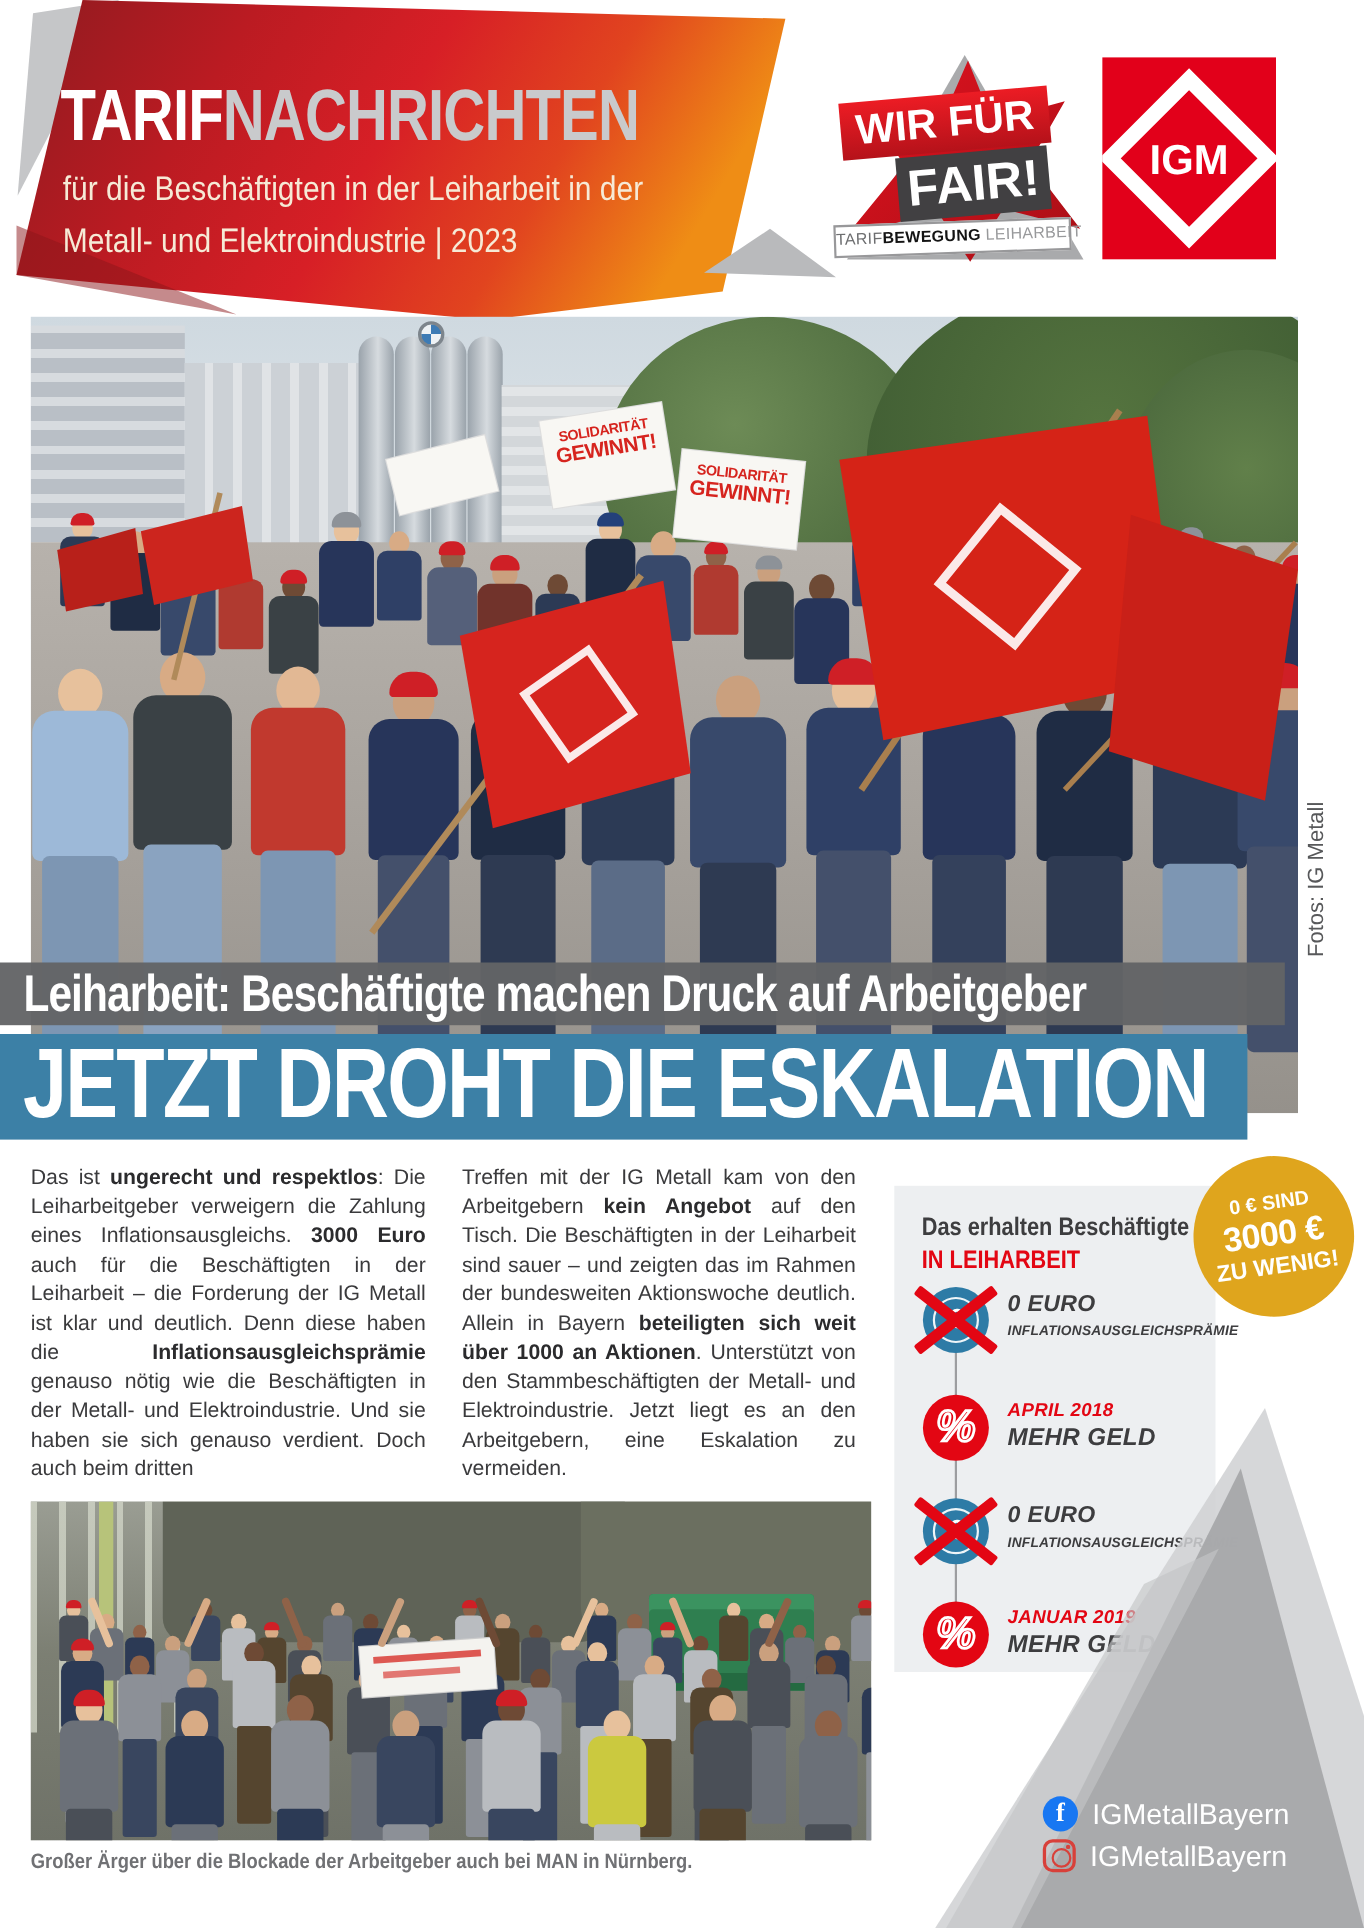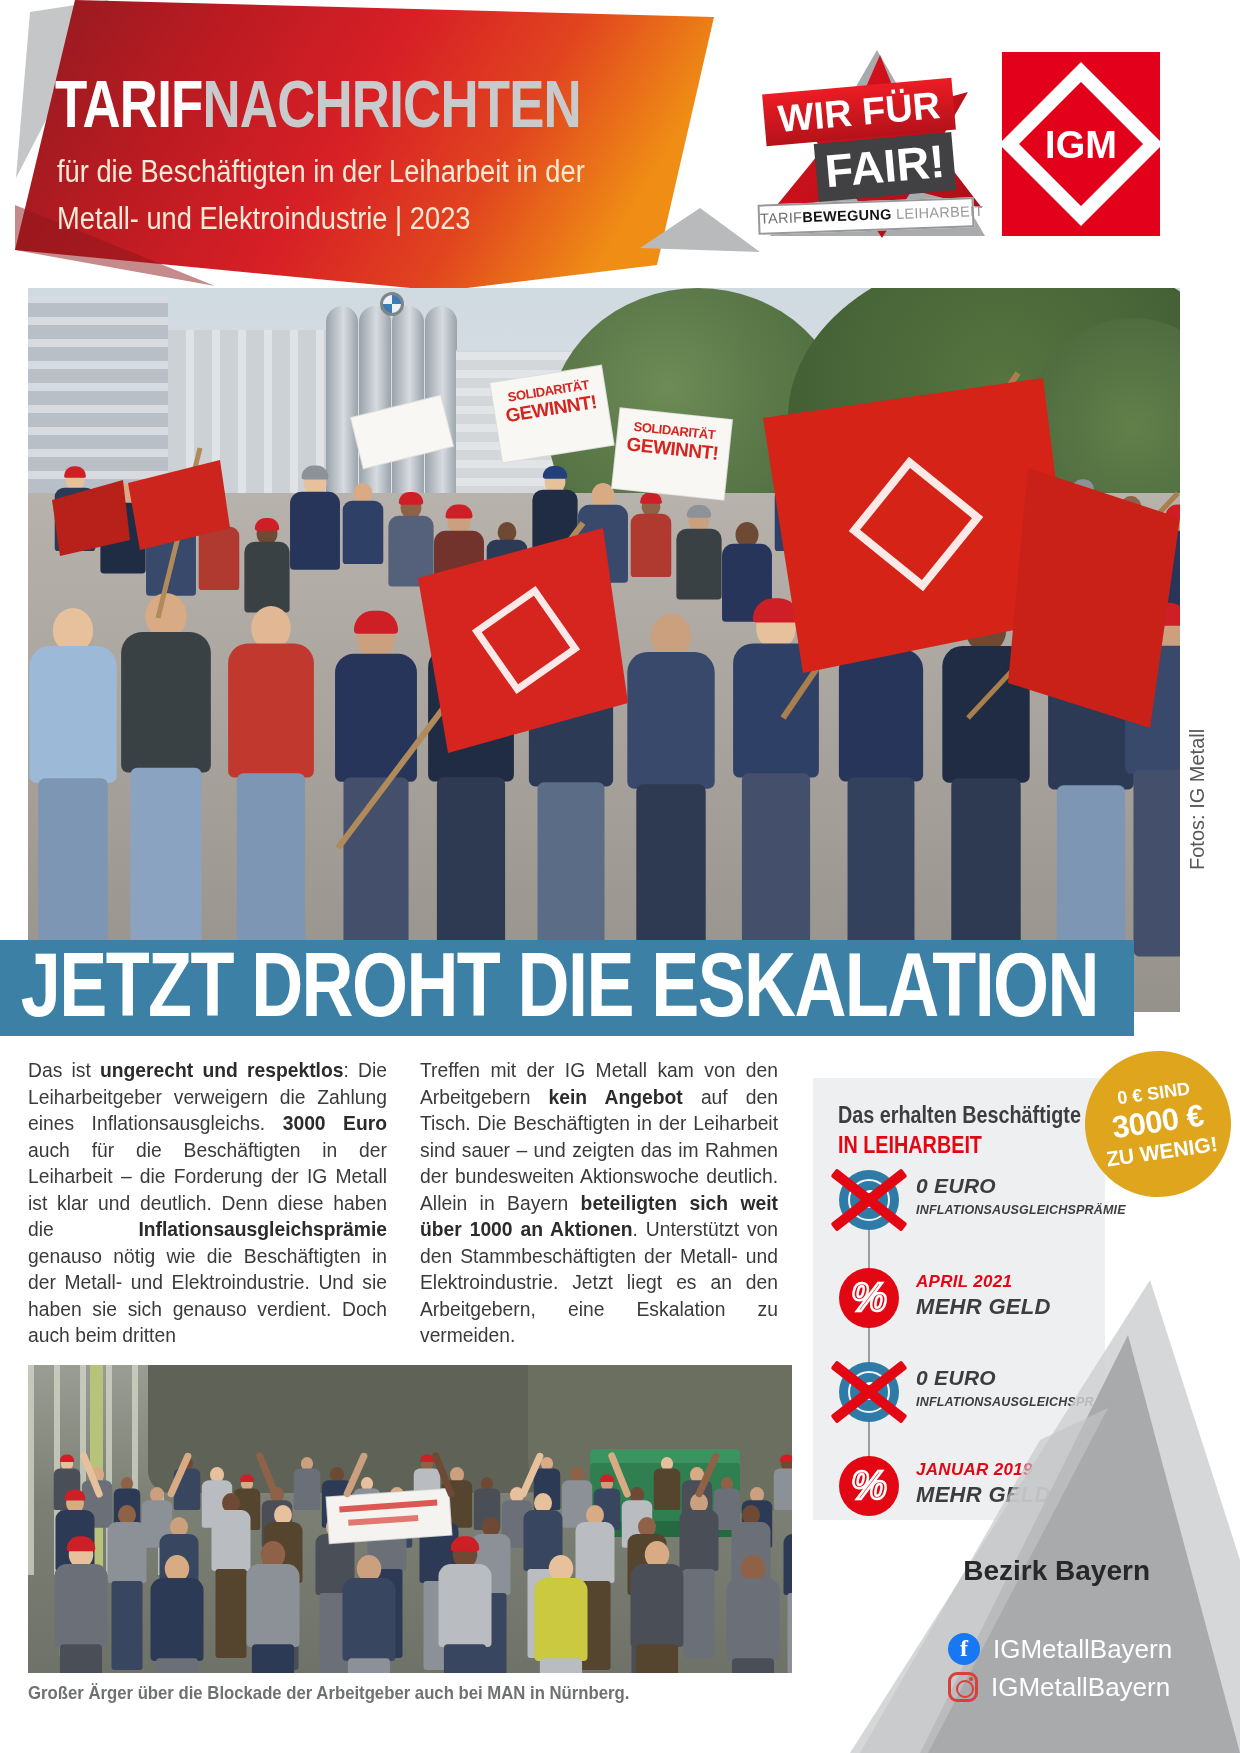--- a/index.html
+++ b/index.html
@@ -406,20 +406,21 @@
       <span class="s1">SOLIDARITÄT</span>
       <span class="s2">GEWINNT!</span>
     </div>
     <div class="sign sign2">
       <span class="s1">SOLIDARITÄT</span>
       <span class="s2">GEWINNT!</span>
     </div>
   </div>
   <div class="credit">Fotos: IG Metall</div>
 
+  <div class="kicker"><span>Leiharbeit: Beschäftigte machen Druck auf Arbeitgeber</span></div>
   <div class="mainhead"><span>JETZT DROHT DIE ESKALATION</span></div>
 
   <p class="col col1"><span>Das ist </span><b>ungerecht und respektlos</b><span>: Die Leiharbeitgeber verweigern die Zahlung eines Inflationsausgleichs. </span><b>3000 Euro</b><span> auch für die Beschäftigten in der Leiharbeit – die Forderung der IG Metall ist klar und deutlich. Denn diese haben die </span><b>Inflationsausgleichsprämie</b><span> genauso nötig wie die Beschäftigten in der Metall- und Elektroindustrie. Und sie haben sie sich genauso verdient. Doch auch beim dritten</span></p>
   <p class="col col2"><span>Treffen mit der IG Metall kam von den Arbeitgebern </span><b>kein Angebot</b><span> auf den Tisch. Die Beschäftigten in der Leiharbeit sind sauer – und zeigten das im Rahmen der bundesweiten Aktionswoche deutlich. Allein in Bayern </span><b>beteiligten sich weit über 1000 an Aktionen</b><span>. Unterstützt von den Stammbeschäftigten der Metall- und Elektroindustrie. Jetzt liegt es an den Arbeitgebern, eine Eskalation zu vermeiden.</span></p>
 
   <aside class="sb">
     <h3 class="sb-h1">Das erhalten Beschäftigte</h3>
     <h3 class="sb-h2">IN LEIHARBEIT</h3>
     <div class="sb-line"></div>
 
@@ -429,21 +430,21 @@
           <span class="ic-x"></span>
         </span>
       <span class="it-tx">
           <span class="l1">0 EURO</span>
           <span class="l2">INFLATIONSAUSGLEICHSPRÄMIE</span>
         </span>
     </div>
     <div class="it it-more" style="top:188px">
       <span class="it-ic ic-pc">%</span>
       <span class="it-tx">
-          <span class="l1">APRIL 2021</span>
+          <span class="l1">APRIL 2018</span>
           <span class="l2">MEHR GELD</span>
         </span>
     </div>
     <div class="it it-zero" style="top:282px">
       <span class="it-ic ic-eu">
           <span class="coin">€</span>
           <span class="ic-x"></span>
         </span>
       <span class="it-tx">
           <span class="l1">0 EURO</span>
@@ -708,21 +709,20 @@
       </div>
   </div>
   <p class="cap2">Großer Ärger über die Blockade der Arbeitgeber auch bei MAN in Nürnberg.</p>
 
   <svg class="fx" width="540" height="483">
     <polygon points="450,10 540,290 540,483 150,483" fill="#cfd0d2" opacity=".85"></polygon>
     <polygon points="428,65 220,483 540,483" fill="#a7a8aa" opacity=".95"></polygon>
     <polygon points="340,170 408,138 228,483 160,483" fill="#c3c4c6" opacity=".65"></polygon>
   </svg>
   <div class="ftr">
-    <div class="ftr-l2">Bezirk Bayern</div>
   </div>
   <div class="soc soc-fb">
     <span class="ic-fb">f</span>
     <span class="soc-label">IGMetallBayern</span>
   </div>
   <div class="soc soc-ig">
     <span class="ic-ig"></span>
     <span class="soc-label">IGMetallBayern</span>
   </div>
 

